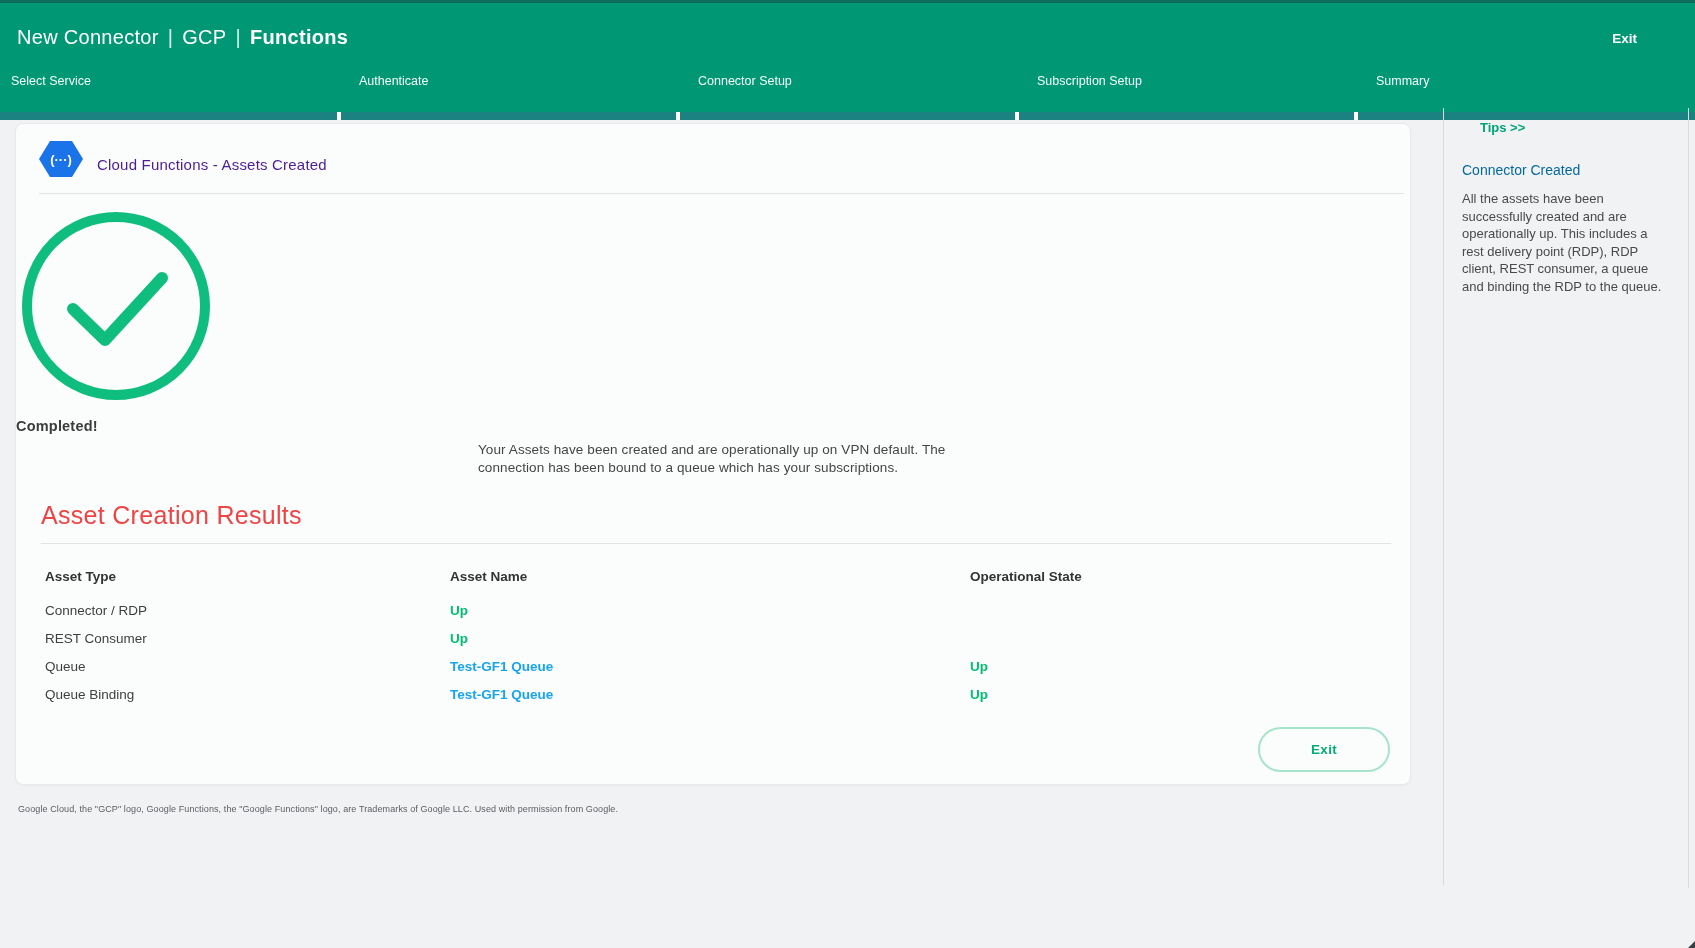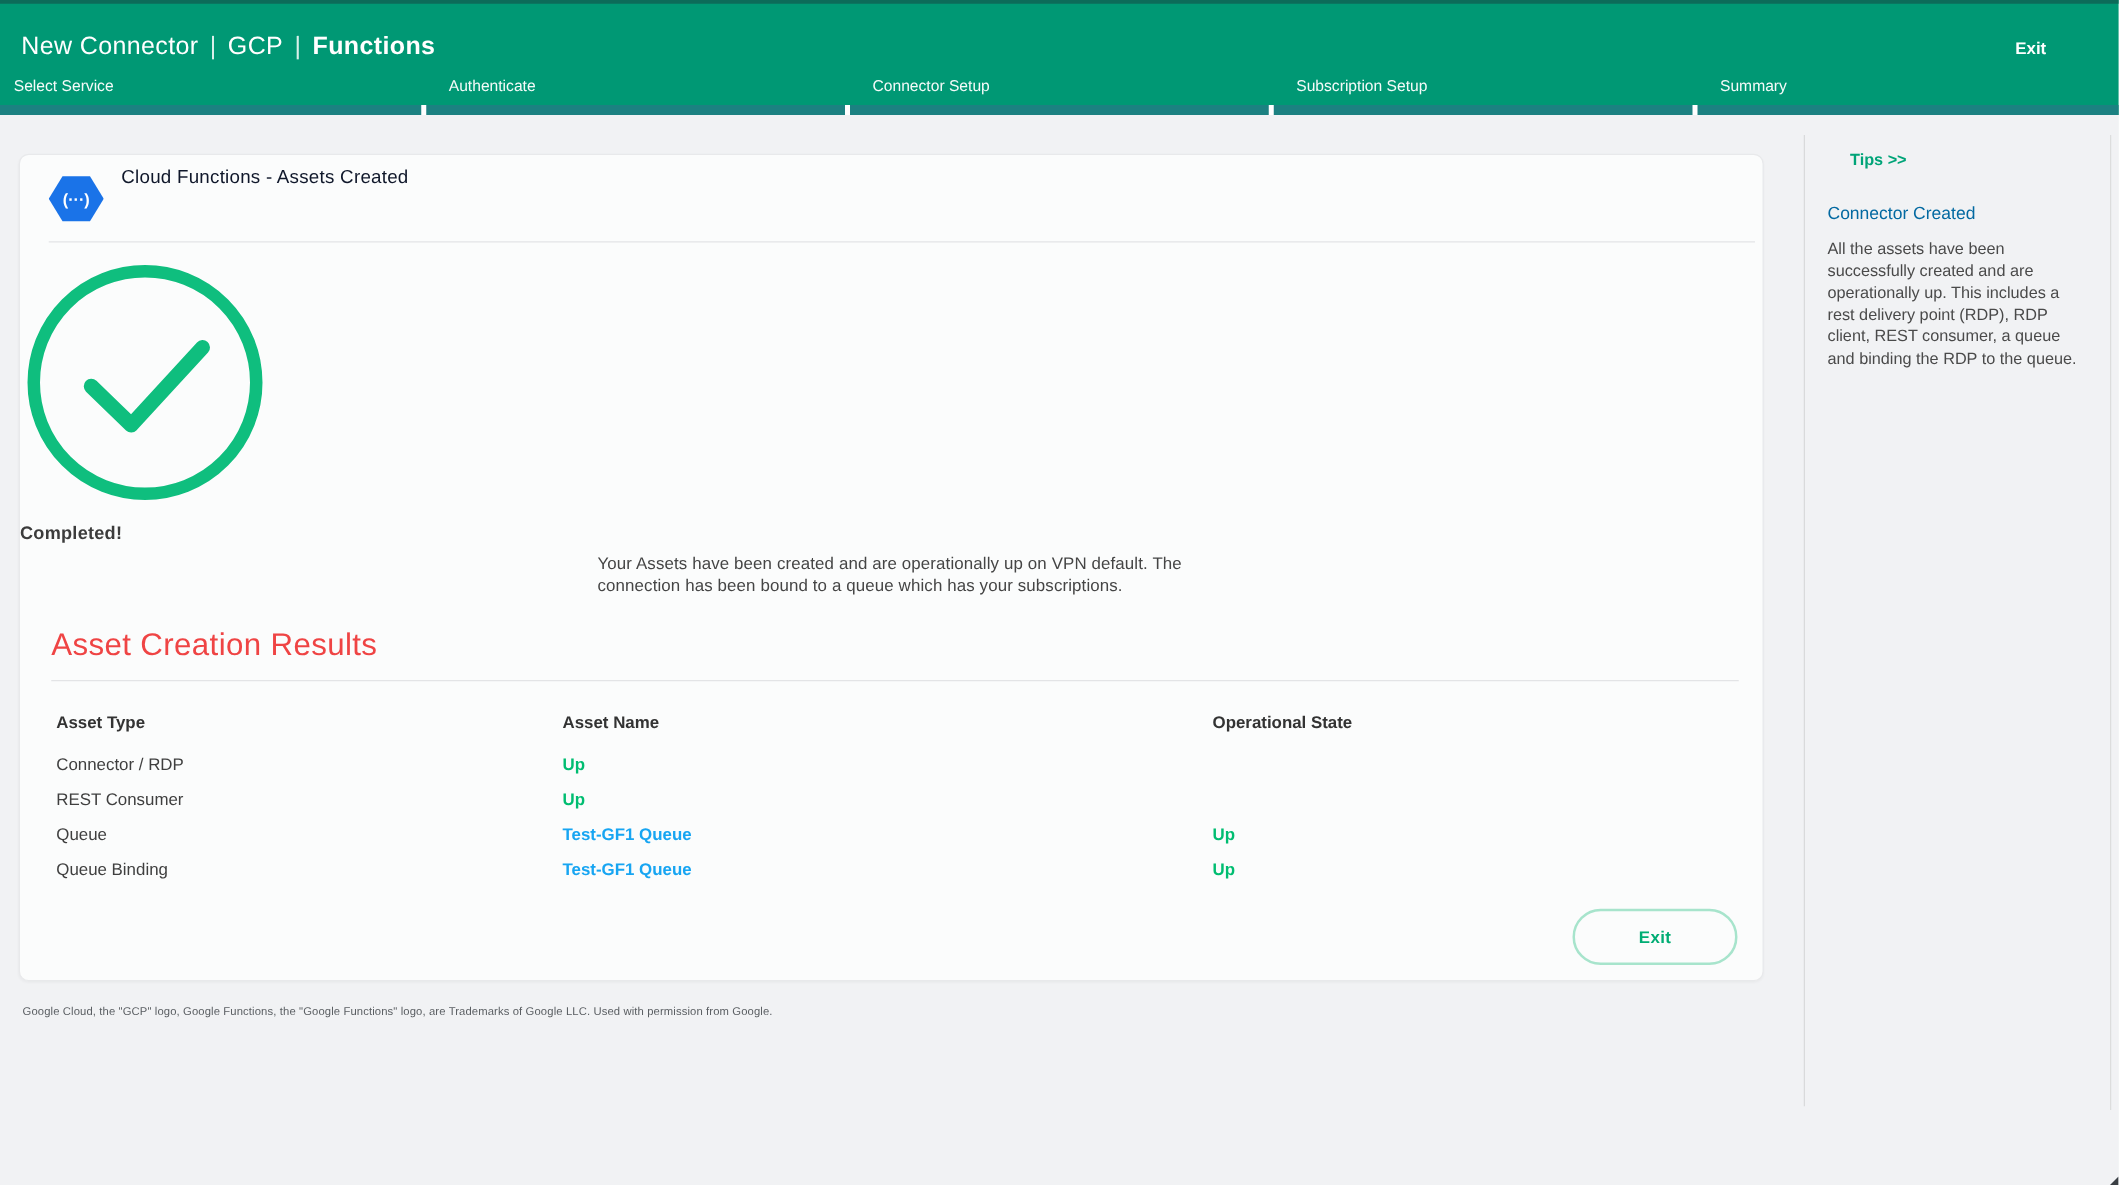--- a/index.html
+++ b/index.html
@@ -6,35 +6,35 @@
   body{
     width:1695px;height:948px;overflow:hidden;
     background:#f1f2f4;
     font-family:"Liberation Sans", sans-serif;
     -webkit-font-smoothing:antialiased;
   }
   .root{position:relative;width:1695px;height:948px;}
 
   
   .hdr{
-    position:absolute;left:0;top:0;width:100%;height:92px;
+    position:absolute;left:0;top:0;width:100%;height:120px;
     background:var(--header_green,#009874);
   }
   .topline{position:absolute;left:0;top:0;width:100%;height:3px;background:#0c6b59;}
   .hdr-title{
     position:absolute;left:17px;top:26px;
     color:#fff;font-size:20px;font-weight:500;letter-spacing:.3px;white-space:nowrap;
   }
   .hdr-title .sep{font-weight:300;opacity:.85;margin:0 9px;}
   .hdr-title .t-bold{font-weight:700;}
   .hdr-exit{
     position:absolute;right:58px;top:31px;
     color:#fff;font-size:13.5px;font-weight:600;cursor:pointer;
   }
-  .steps{position:absolute;left:0;top:62px;width:100%;height:22px;}
+  .steps{position:absolute;left:0;top:74px;width:100%;height:22px;}
   .step{
     position:absolute;top:0;color:rgba(255,255,255,.96);
     font-size:12.5px;font-weight:500;white-space:nowrap;cursor:pointer;
   }
   .step:nth-child(1){left:11px;}
   .step:nth-child(2){left:calc(20% + 20px);}
   .step:nth-child(3){left:calc(40% + 20px);}
   .step:nth-child(4){left:calc(60% + 20px);}
   .step:nth-child(5){left:calc(80% + 20px);}
   .strip{
@@ -53,22 +53,22 @@
     background:#fbfcfc;border:1px solid #e8e9eb;border-radius:8px;
     box-shadow:0 1px 2px rgba(0,0,0,.03);
     box-sizing:border-box;
   }
   .card-header{
     position:relative;height:69px;margin:0 6px 0 23px;
     border-bottom:1px solid #e3e4e6;
   }
   .cf-icon{position:absolute;left:0;top:16px;width:44px;height:38px;}
   .page-title{
-    position:absolute;left:58px;top:9px;
-    font-size:15px;color:#0f172a;letter-spacing:.2px;white-space:nowrap;
+    position:absolute;left:58px;top:32px;
+    font-size:15px;color:#4c1d95;letter-spacing:.2px;white-space:nowrap;
   }
 
   .completed{width:100%;padding-top:12px;}
   .check-svg{display:inline-block;width:200px;height:200px;}
   .completed-title{
     margin-top:8px;font-size:14.5px;font-weight:700;color:#3c3c3c;letter-spacing:.2px;
   }
   .completed-desc{
     margin:7px auto 0;max-width:470px;
     font-size:13.5px;line-height:18px;color:#454545;letter-spacing:.1px;

